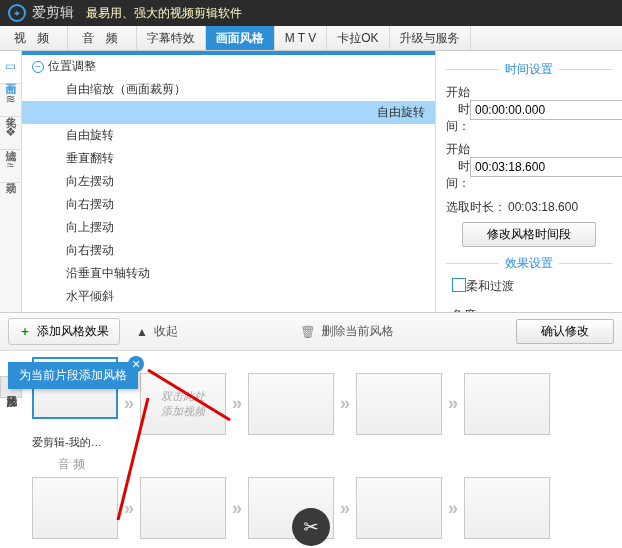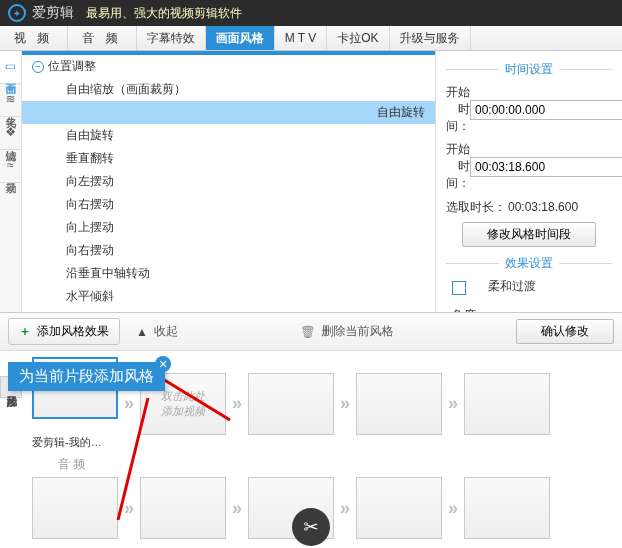--- a/index.html
+++ b/index.html
@@ -30,42 +30,42 @@
   
   .rightpane { width:186px; padding:8px 10px; color:#333; overflow:hidden;}
   .section-title { display:flex; align-items:center; gap:6px; margin:2px 0 6px; color:#2d8fd6; font-size:12px;}
   .section-title::before, .section-title::after { content:""; flex:1; height:1px; background:#cfd9e2;}
   .field-row { display:flex; align-items:center; margin-bottom:6px;}
   .field-label { width:60px; text-align:right; color:#333;}
   .field-input { flex:1; border:1px solid #bbb; padding:2px 4px; font-size:12px; background:#fff;}
   .static-val { flex:1; padding:2px 2px; }
   .btn { border:1px solid #bbb; background:linear-gradient(#fefefe,#eaeaea); padding:3px 24px; border-radius:2px; cursor:pointer; font-size:12px;}
   .btn-row { display:flex; justify-content:center; margin:4px 0 8px;}
-  .chk { display:flex; align-items:flex-end; gap:22px; margin:4px 0 12px 6px;}
+  .chk { display:flex; align-items:flex-start; gap:0; margin:4px 0 12px 6px;}
   .chk-box { width:14px; height:14px; border:1.5px solid #2d8fd6; }
   
   .toolbar2 { height:38px; display:flex; align-items:center; padding:0 8px; gap:16px; border-bottom:1px solid #dcdcdc; background:linear-gradient(#fbfbfb,#f0f0f0);}
   .tbtn { display:flex; align-items:center; gap:6px; border:1px solid #c7c7c7; border-radius:3px; padding:4px 10px; background:linear-gradient(#fff,#eee); cursor:pointer;}
   .tbtn-plain { display:flex; align-items:center; gap:6px; color:#555; cursor:pointer;}
   .trash-icon { color:#888;}
   .plus-icon{ color:#0a8a0a; font-weight:bold;}
   .up-icon{ color:#444;}
   .toolbar2 .spacer{ flex:1;}
   
   .clips { padding:6px 8px 0 8px;}
   .clips-row { display:flex; align-items:center; gap:6px; margin-bottom:4px;}
   .clips-sidelabel{ position:absolute; left:0; top:376px; width:22px; background:#e9e9e9; writing-mode:vertical-rl; text-align:center; padding:10px 2px; font-size:11px; border:1px solid #ccc; color:#444;}
   .clip-thumb { width:86px; height:62px; border:1px solid #c9c9c9; background:linear-gradient(#fafafa,#eee); display:flex; flex-direction:column; align-items:center; justify-content:center; color:#aaa; font-size:11px; flex-shrink:0;font-style:italic;}
   .clip-thumb.sel { border:2px solid #2d8fd6; padding-bottom:0; }
   .clip-arrow { color:#c0c0c0; font-size:18px; font-weight:bold;}
   .clip-caption{ font-size:11px; color:#333; margin-top:16px; width:86px; white-space:nowrap; overflow:hidden;}
   .audio-label{ color:#999; margin:6px 0 4px 26px;}
   
   .context-menu{ position:absolute; left:8px; top:362px; background:#fff; border:1px solid #2d8fd6; box-shadow:2px 2px 4px rgba(0,0,0,.2); z-index:30;}
-  .context-item{ padding:4px 10px; font-size:15px; color:#2d8fd6; white-space:nowrap; cursor:pointer;}
+  .context-item{ padding:4px 10px; font-size:12px; color:#2d8fd6; white-space:nowrap; cursor:pointer;}
   .context-item.hi{ background:#2d8fd6; color:#fff;}
   .close-bubble{ position:absolute; right:-7px; top:-7px; width:16px; height:16px; border-radius:50%; background:#2d8fd6; color:#fff; display:flex; align-items:center; justify-content:center; font-size:11px; cursor:pointer;}
   
   .annot-line{ position:absolute; pointer-events:none; z-index:25;}
   .fab { position:absolute; bottom:2px; left:50%; transform:translateX(-50%); width:38px; height:38px; border-radius:50%; background:#3a3a3a; color:#fff; display:flex; align-items:center; justify-content:center; font-size:18px;}
   
   .clips-wrap{ margin-left:24px;}
 </style>
 </head>
 <body>

